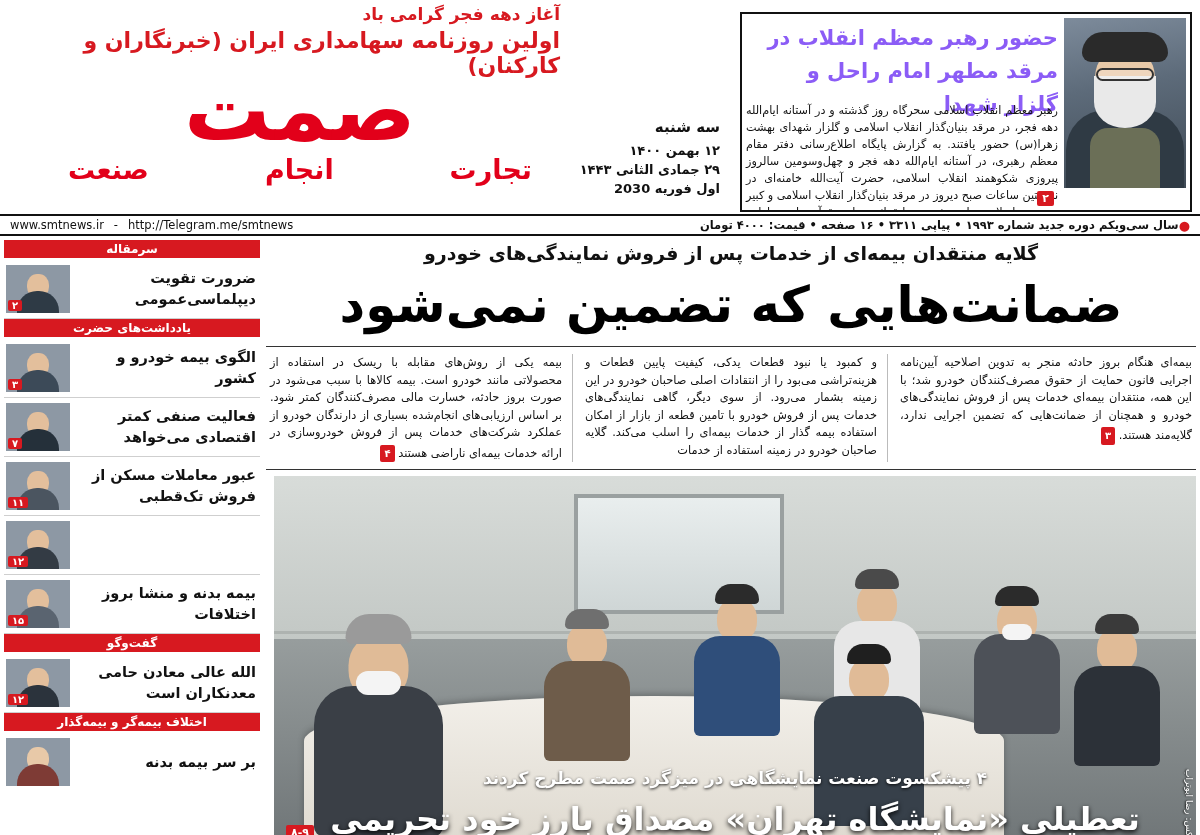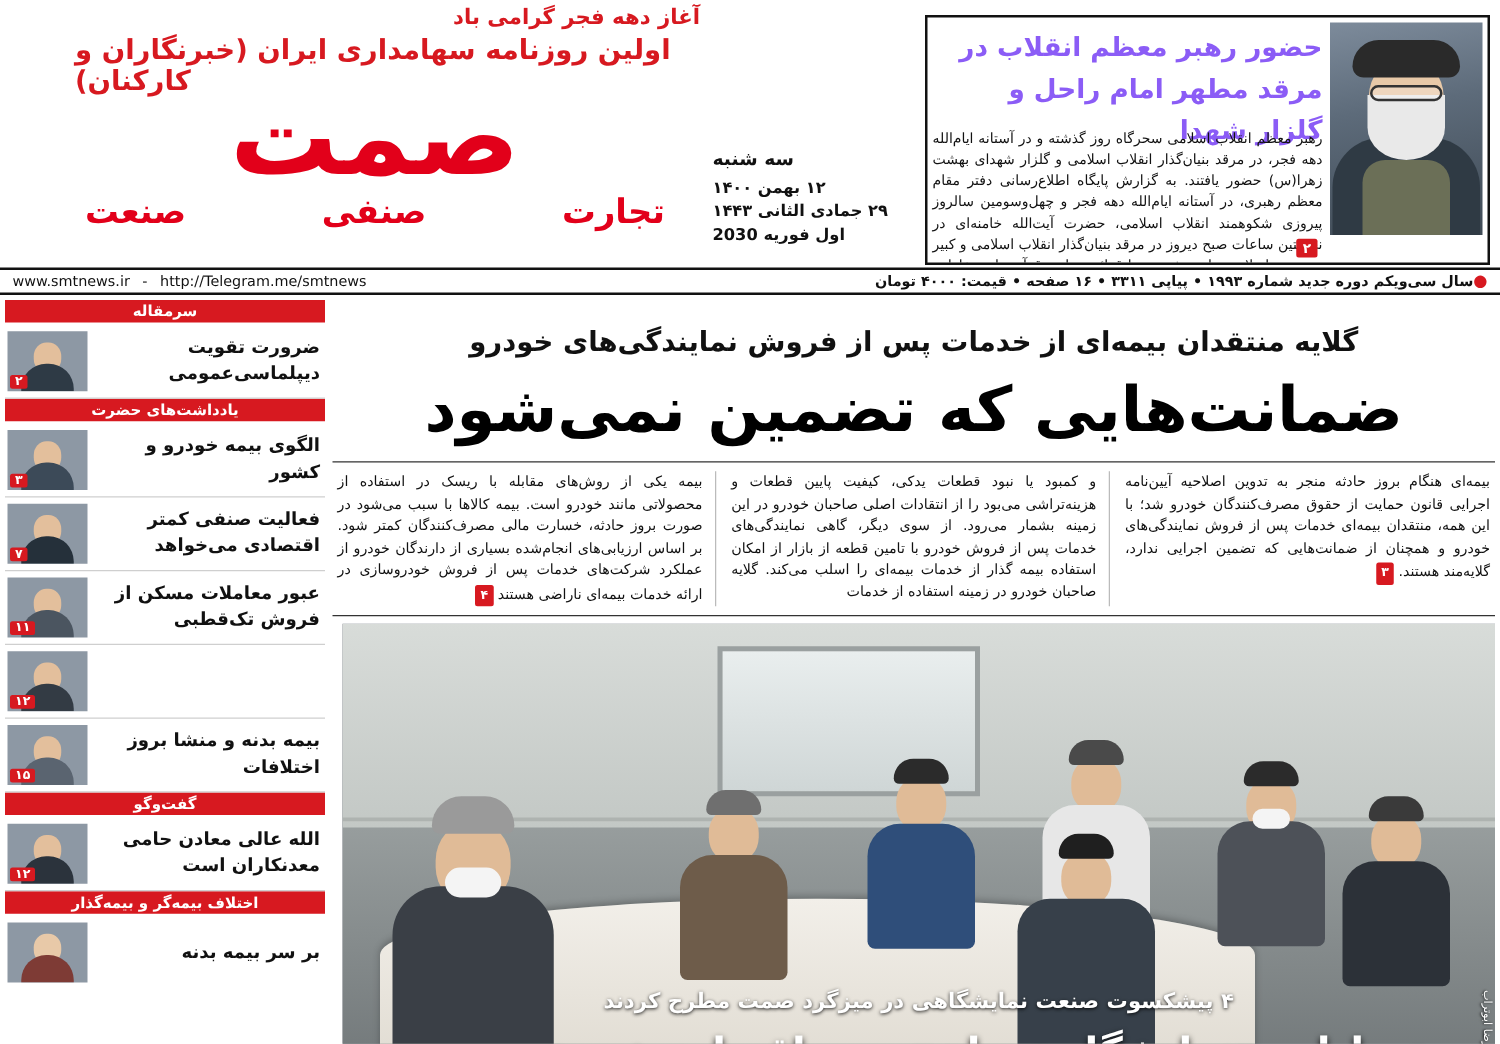--- a/index.html
+++ b/index.html
@@ -14,42 +14,42 @@
   
   .masthead { position: relative; width: 1200px; height: 228px; background: #fff; }
 
   .slogan-top {
     position: absolute; top: 4px; right: 640px; width: 420px;
     text-align: right; color: #d71920; font-size: 17px; font-weight: bold;
     direction: rtl;
   }
   .subtitle-red {
     position: absolute; top: 28px; right: 640px; width: 500px;
-    text-align: left; color: #d71920; font-size: 22px; font-weight: bold;
+    text-align: right; color: #d71920; font-size: 22px; font-weight: bold;
     direction: rtl; letter-spacing: -0.5px;
   }
   .logo-wrap {
     position: absolute; top: 62px; right: 660px; width: 480px; height: 120px;
   }
   .logo-main {
     position: absolute; top: 0; right: 0; width: 480px;
     text-align: center; color: #e2001a; font-size: 86px; font-weight: bold;
     line-height: 96px; direction: rtl;
     font-family: "DejaVu Sans", "Liberation Sans", sans-serif;
   }
   .logo-words {
     position: absolute; top: 92px; right: 0; width: 480px;
     display: flex; flex-direction: row-reverse; justify-content: space-between;
     padding: 0 8px; direction: rtl; gap: 28px;
   }
   .logo-words span { color: #e2001a; font-size: 27px; font-weight: bold; }
 
   .date-block {
     position: absolute; top: 118px; right: 480px; width: 150px;
-    text-align: left; direction: rtl; color: #111;
+    text-align: right; direction: rtl; color: #111;
   }
   .date-block .dayname { font-size: 15px; font-weight: bold; margin-bottom: 7px; }
   .date-block .dline { font-size: 13px; margin-bottom: 4px; font-weight: bold;}
 
   
   .leader-box {
     position: absolute; top: 12px; right: 8px; width: 452px; height: 200px;
     border: 2px solid #111; background: #fff; overflow: hidden;
   }
   .leader-photo {
@@ -125,22 +125,22 @@
      width:42px; height:22px; border-radius:20px 20px 0 0; }
   .side-pg {
     position: absolute; bottom: 2px; left: 2px; background: #d71920; color: #fff;
     font-size: 10px; font-weight: bold; padding: 0 4px; border-radius: 2px;
   }
 
   
   .main { position: absolute; top: 0; right: 4px; width: 930px; height: 592px; }
 
   .kicker {
-    text-align: center; direction: rtl; font-size: 22px; font-weight: bold;
-    color: #111; padding: 2px 0 4px; border-bottom: 0; margin-top: 20px;
+    text-align: center; direction: rtl; font-size: 19px; font-weight: bold;
+    color: #111; padding: 2px 0 4px; border-bottom: 0;
   }
   .headline {
     text-align: center; direction: rtl; font-size: 50px; font-weight: bold;
     color: #000; line-height: 62px; padding: 6px 0 10px; letter-spacing: -1px;
   }
   .lead-cols {
     display: flex; flex-direction: row; gap: 12px; direction: rtl;
     border-top: 1px solid #333; border-bottom: 1px solid #333;
     padding: 7px 4px; margin-bottom: 6px;
   }
@@ -206,21 +206,21 @@
 
   <div class="masthead">
 
     <div class="slogan-top">آغاز دهه فجر گرامی باد</div>
     <div class="subtitle-red">اولین روزنامه سهامداری ایران (خبرنگاران و کارکنان)</div>
 
     <div class="logo-wrap">
       <div class="logo-main">صمت</div>
       <div class="logo-words">
         <span>صنعت</span>
-        <span>صنفی</span>
+        <span>انجام</span>
         <span>تجارت</span>
       </div>
     </div>
 
     <div class="date-block">
       <div class="dayname">سه شنبه</div>
       <div class="dline">۱۲ بهمن ۱۴۰۰</div>
       <div class="dline">۲۹ جمادی الثانی ۱۴۴۳</div>
       <div class="dline">اول فوریه 2030</div>
     </div>

